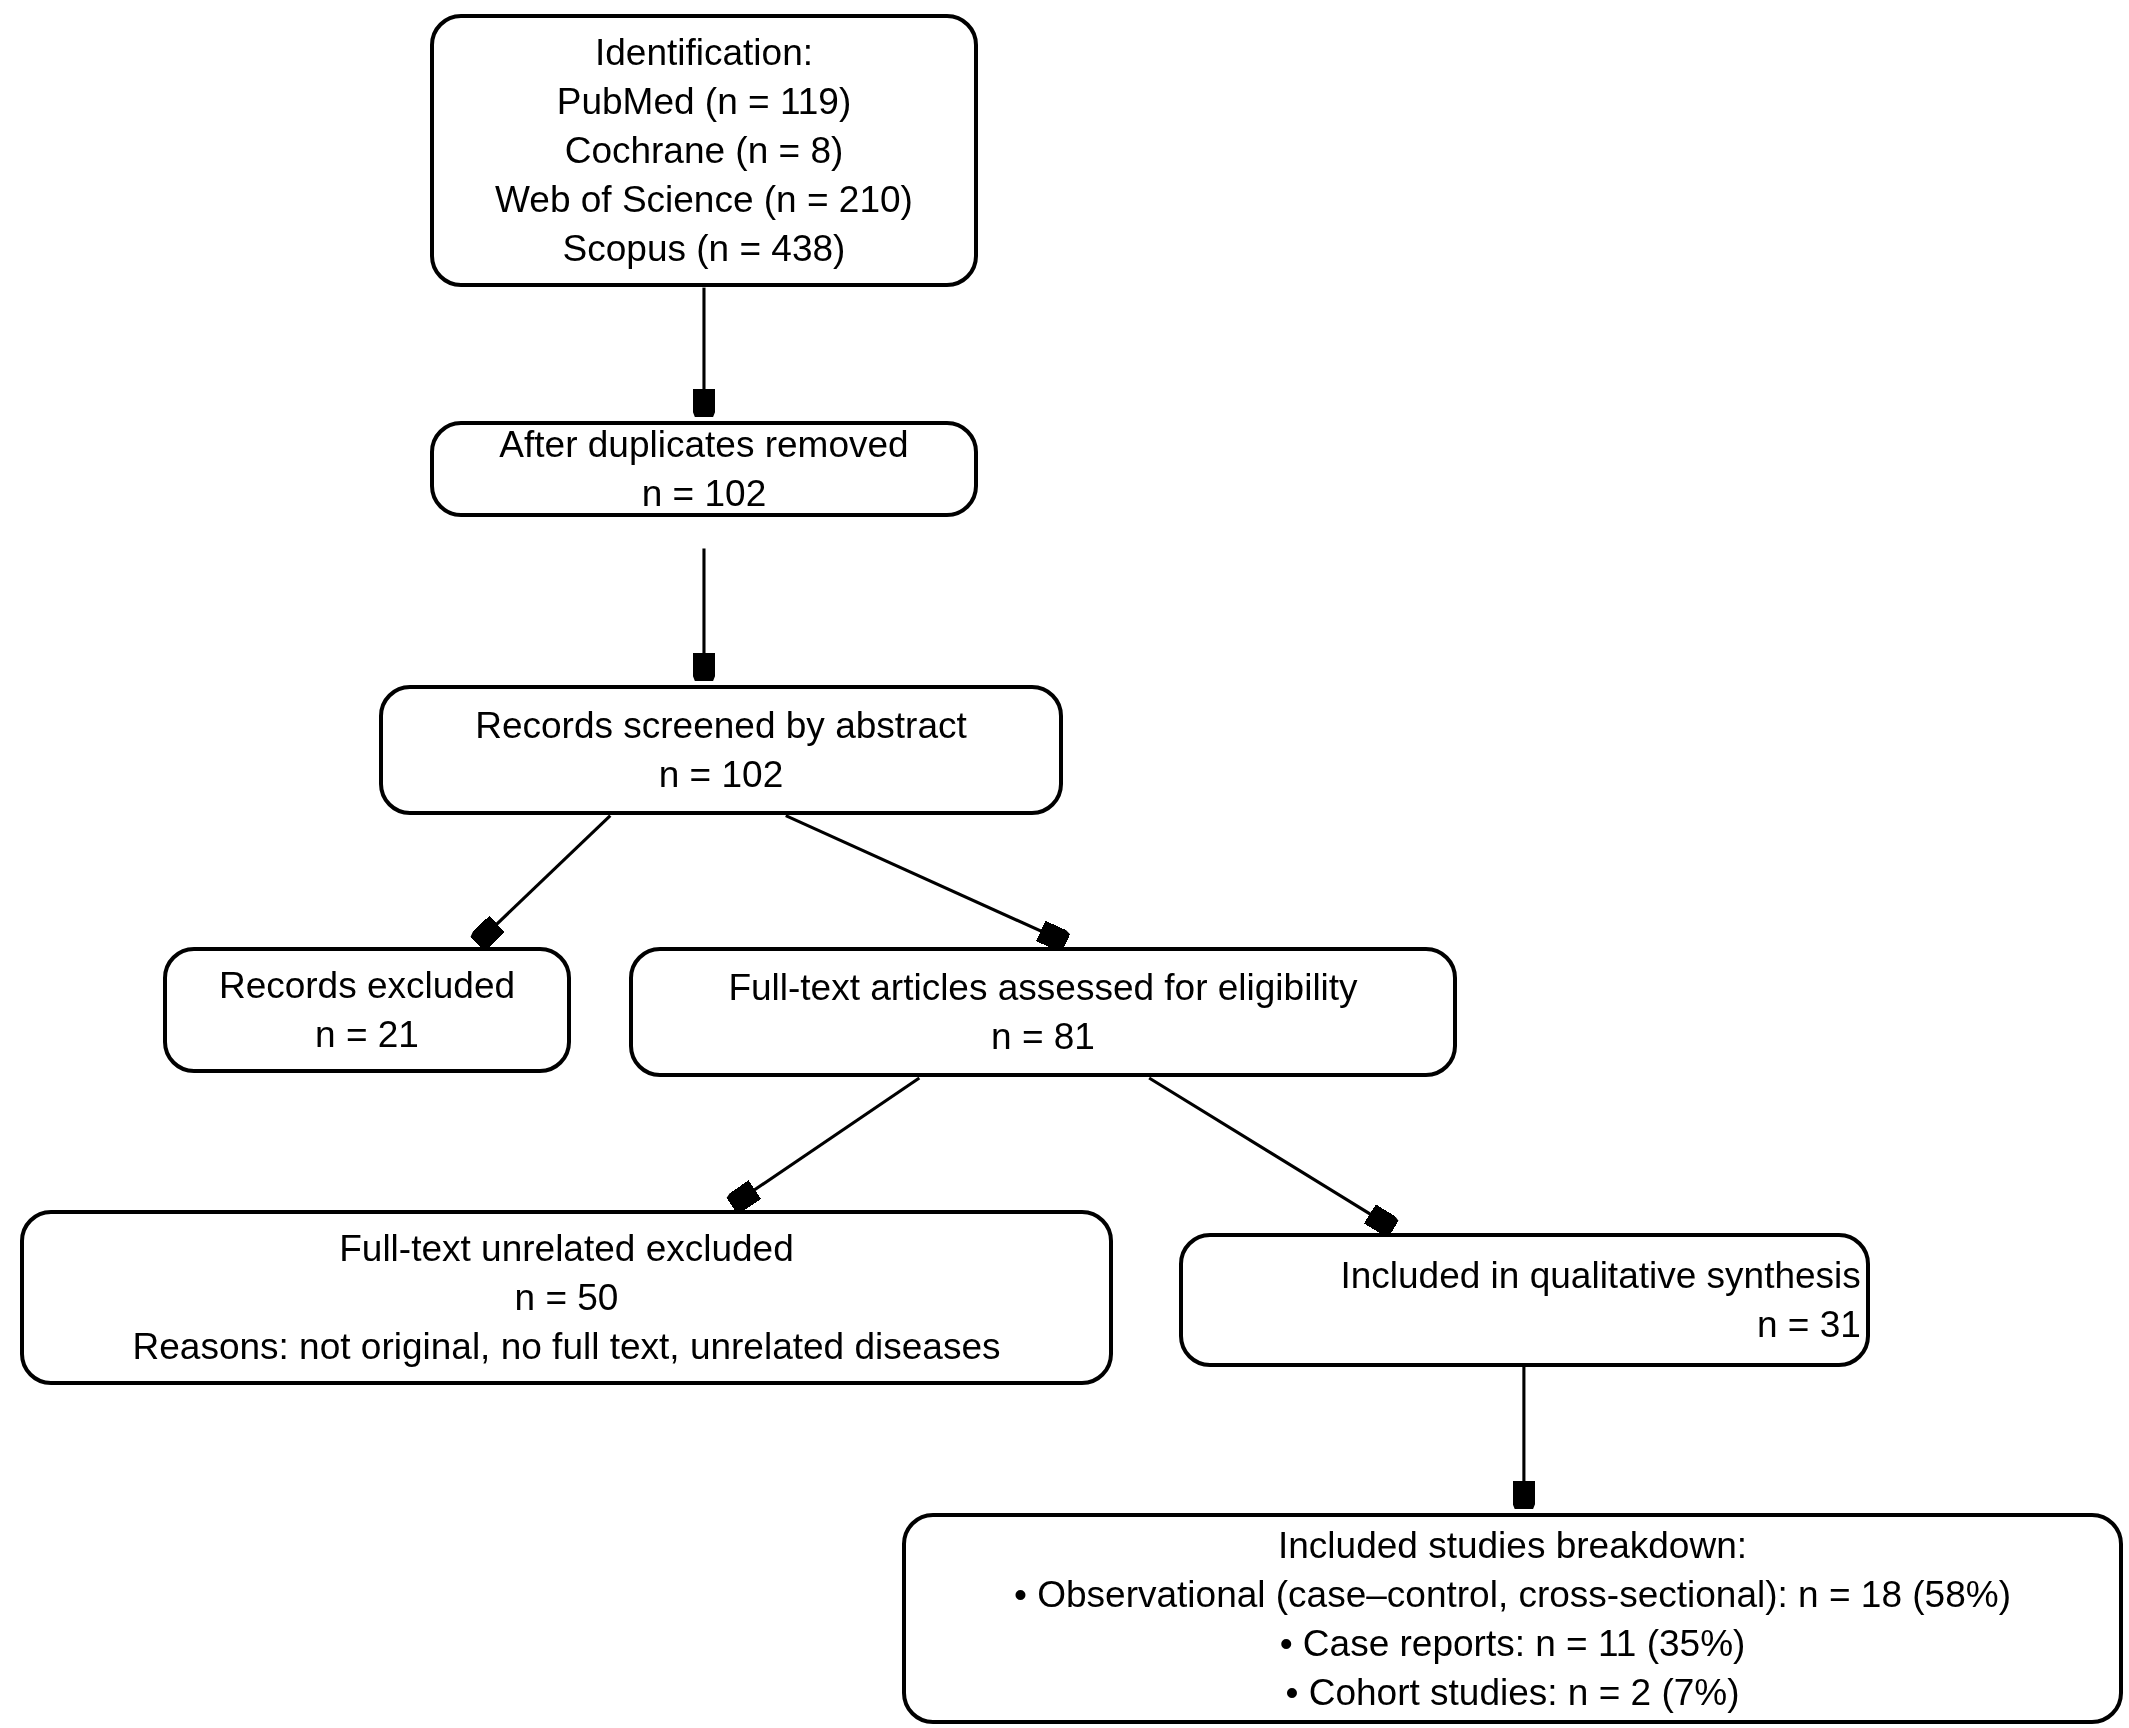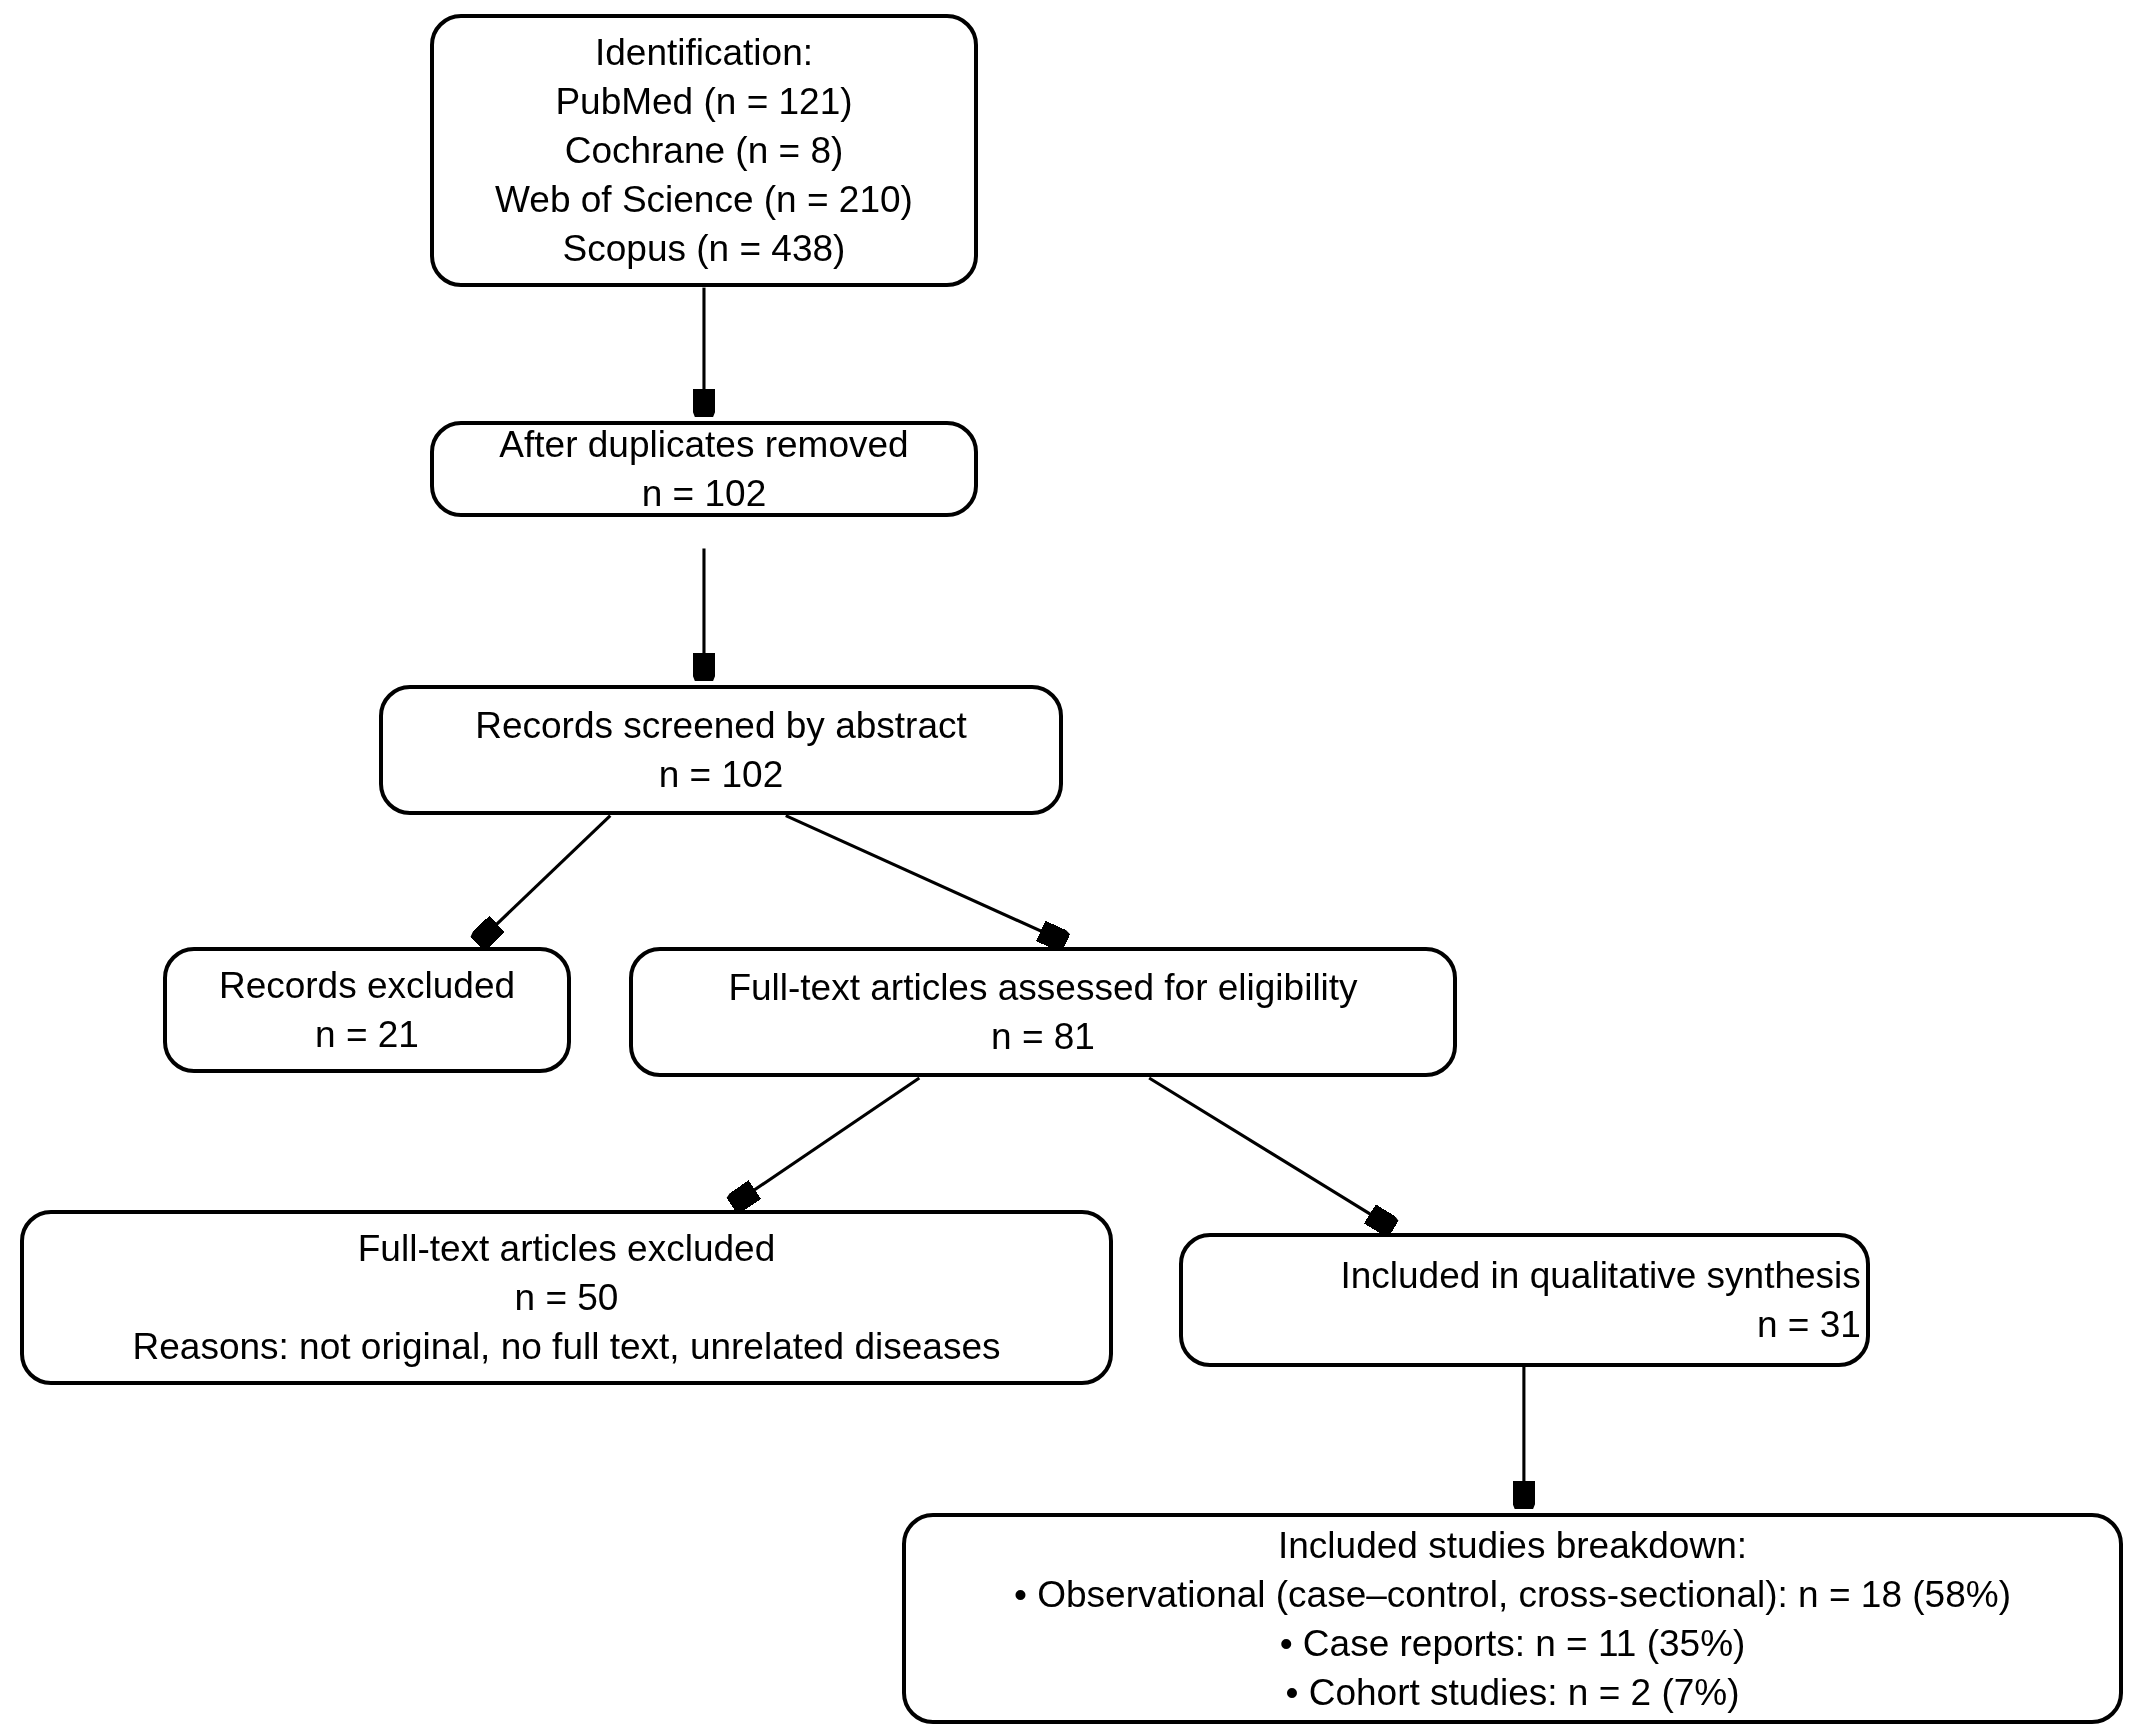--- a/index.html
+++ b/index.html
@@ -70,21 +70,21 @@
     <path d="M 1360 1059 L 1360 1310" marker-end="url(#arrowhead)"></path>
     <path d="M 1179 1575 L 925 1818" marker-end="url(#arrowhead)"></path>
     <path d="M 1518 1575 L 2055 1818" marker-end="url(#arrowhead)"></path>
     <path d="M 1776 2082 L 1418 2325" marker-end="url(#arrowhead)"></path>
     <path d="M 2220 2082 L 2688 2370" marker-end="url(#arrowhead)"></path>
     <path d="M 2944 2640 L 2944 2910" marker-end="url(#arrowhead)"></path>
   </svg>
 
   <div class="node" id="node-identification">
     <div class="line">Identification:</div>
-    <div class="line">PubMed (n = 121)</div>
+    <div class="line">PubMed (n = 119)</div>
     <div class="line">Cochrane (n = 8)</div>
     <div class="line">Web of Science (n = 210)</div>
     <div class="line">Scopus (n = 438)</div>
   </div>
 
   <div class="node" id="node-after-duplicates">
     <div class="line">After duplicates removed</div>
     <div class="line">n = 102</div>
   </div>
 
@@ -97,21 +97,21 @@
     <div class="line">Records excluded</div>
     <div class="line">n = 21</div>
   </div>
 
   <div class="node" id="node-fulltext-assessed">
     <div class="line">Full-text articles assessed for eligibility</div>
     <div class="line">n = 81</div>
   </div>
 
   <div class="node" id="node-fulltext-excluded">
-    <div class="line">Full-text articles excluded</div>
+    <div class="line">Full-text unrelated excluded</div>
     <div class="line">n = 50</div>
     <div class="line">Reasons: not original, no full text, unrelated diseases</div>
   </div>
 
   <div class="node" id="node-qualitative">
     <div class="line">Included in qualitative synthesis</div>
     <div class="line">n = 31</div>
   </div>
 
   <div class="node" id="node-breakdown">

